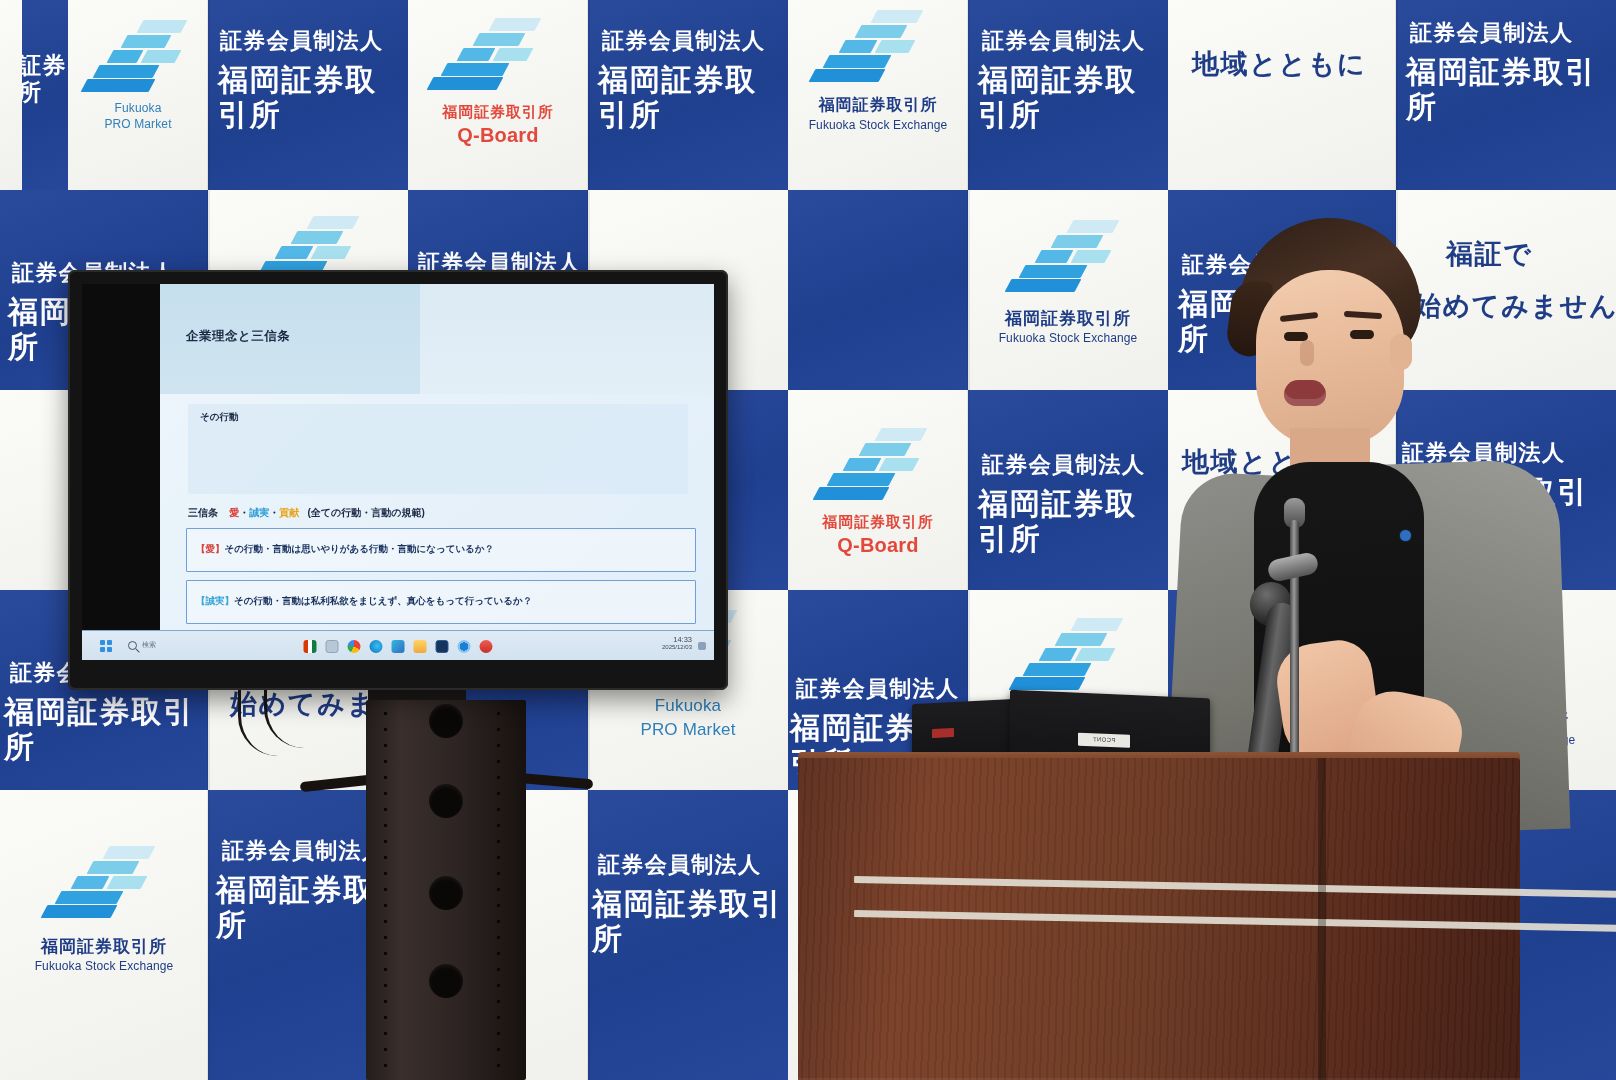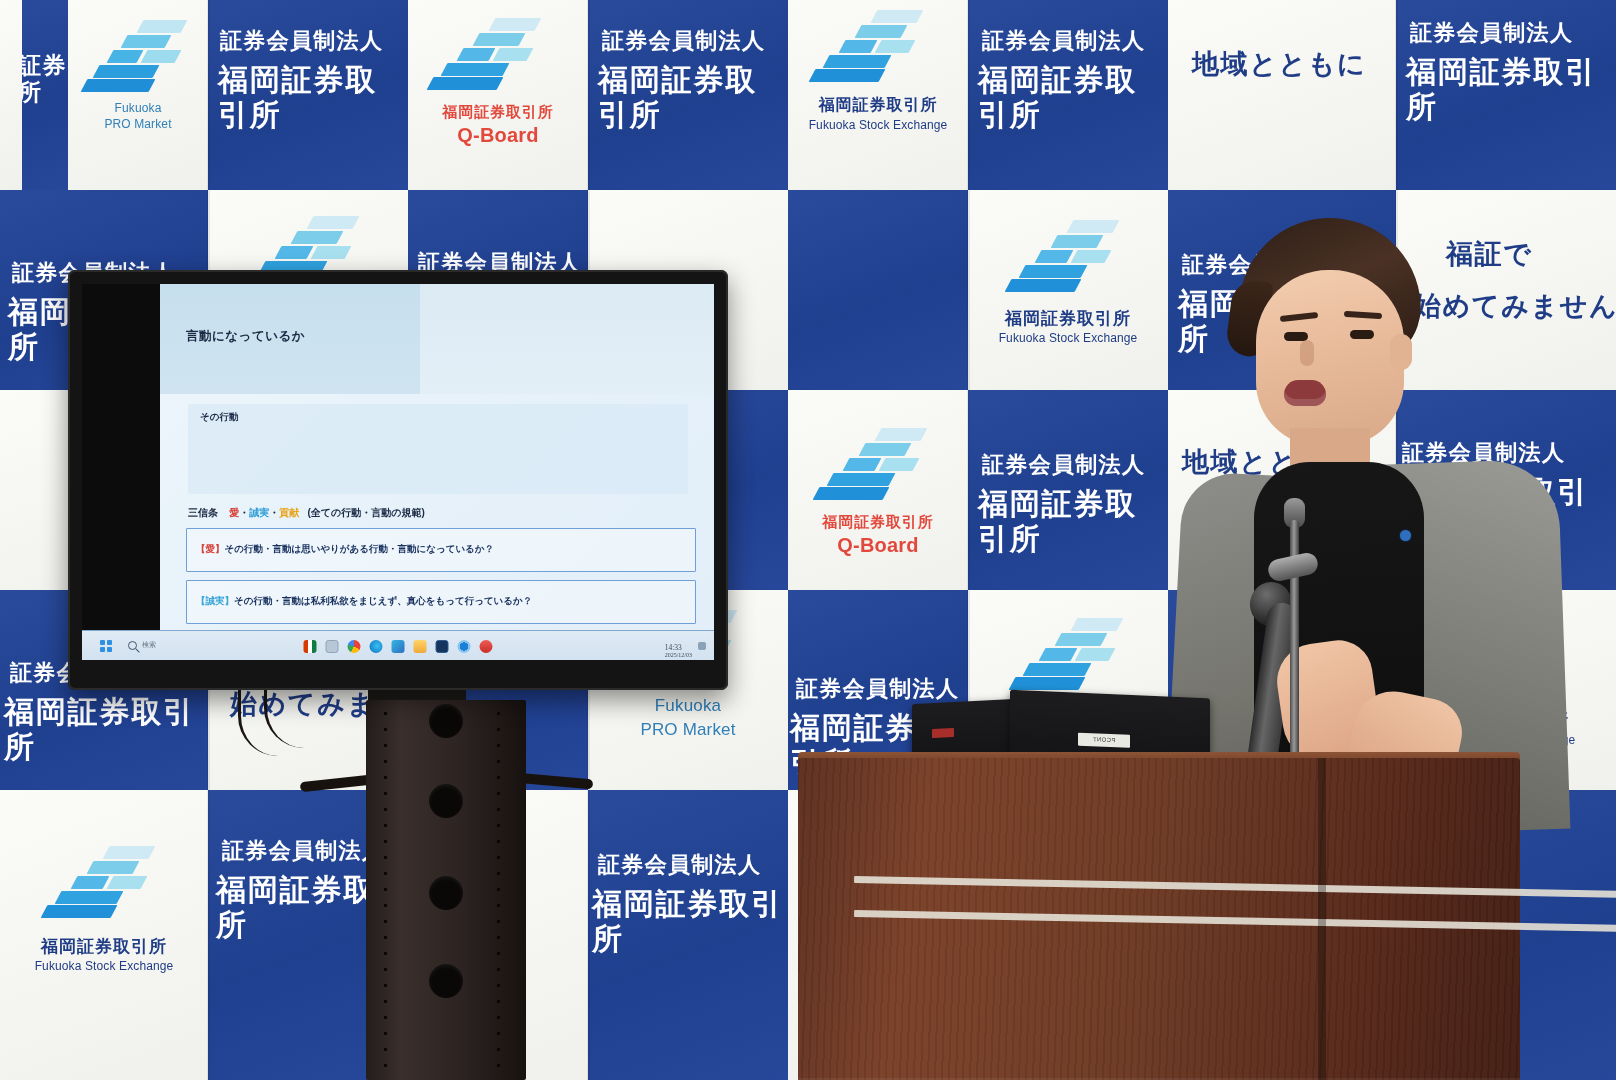--- a/index.html
+++ b/index.html
@@ -60,21 +60,21 @@
   #tb-center{position:absolute;left:50%;top:0;height:30px;transform:translateX(-50%);
              display:flex;align-items:center;gap:9px;}
   .tb-ico{width:13px;height:13px;border-radius:3px;flex:0 0 auto;}
   #tb-start{position:absolute;left:18px;top:9px;width:12px;height:12px;display:grid;
             grid-template-columns:1fr 1fr;grid-template-rows:1fr 1fr;gap:1.5px;}
   #tb-start i{background:#2f8fe0;border-radius:1px;display:block;}
   #tb-search{position:absolute;left:46px;top:9px;display:flex;align-items:center;gap:5px;color:#566;}
   #tb-search .mag{width:9px;height:9px;border:1.4px solid #44566b;border-radius:50%;position:relative;}
   #tb-search .mag:after{content:"";position:absolute;right:-4px;bottom:-3px;width:5px;height:1.4px;background:#44566b;transform:rotate(45deg);}
   #tb-search span{font-size:7px;color:#6b7a88;}
-  #tb-clock{position:absolute;right:22px;top:12px;text-align:left;color:#3a4a58;line-height:1.25;font-family:Liberation Serif, serif;}
+  #tb-clock{position:absolute;right:22px;top:4px;text-align:right;color:#3a4a58;line-height:1.25;}
   #tb-clock .t{font-size:7.5px;} #tb-clock .d{font-size:6px;}
   #tb-tray{position:absolute;right:8px;top:11px;width:8px;height:8px;border-radius:2px;background:#8aa3b8;}
 
   
   #stand-neck{position:absolute;left:368px;top:686px;width:98px;height:40px;background:#1d1a19;}
   #stand-col{position:absolute;left:366px;top:700px;width:160px;height:380px;
              background:linear-gradient(90deg,#231d1c 0%,#3a2f2c 22%,#2c2322 60%,#17120f 100%);
              border-radius:2px;}
   .col-hole{position:absolute;left:50%;transform:translateX(-50%);width:34px;height:34px;border-radius:50%;
             background:#0a0807;box-shadow:inset 0 2px 4px rgba(255,255,255,.07);}
@@ -402,21 +402,21 @@
   </div>
   <div class="cable" style="left:238px;top:672px;width:60px;height:84px;"></div>
   <div class="cable" style="left:264px;top:676px;width:56px;height:72px;"></div>
 
   <div id="tv">
     <div id="tv-screen">
       <div id="slide">
 
         <div class="slide-band"></div>
         <div class="slide-band2"></div>
-        <div id="slide-title">言動になっているか</div>
+        <div id="slide-title">企業理念と三信条</div>
 
         <div id="philo-box">
           <div id="philo-label">その行動</div>
         </div>
 
         <div id="creed-head">
           <span>三信条</span>
           &nbsp;&nbsp;
           <span class="c1">愛</span><span>・</span><span class="c2">誠実</span><span>・</span><span class="c3">貢献</span>
           &nbsp;

